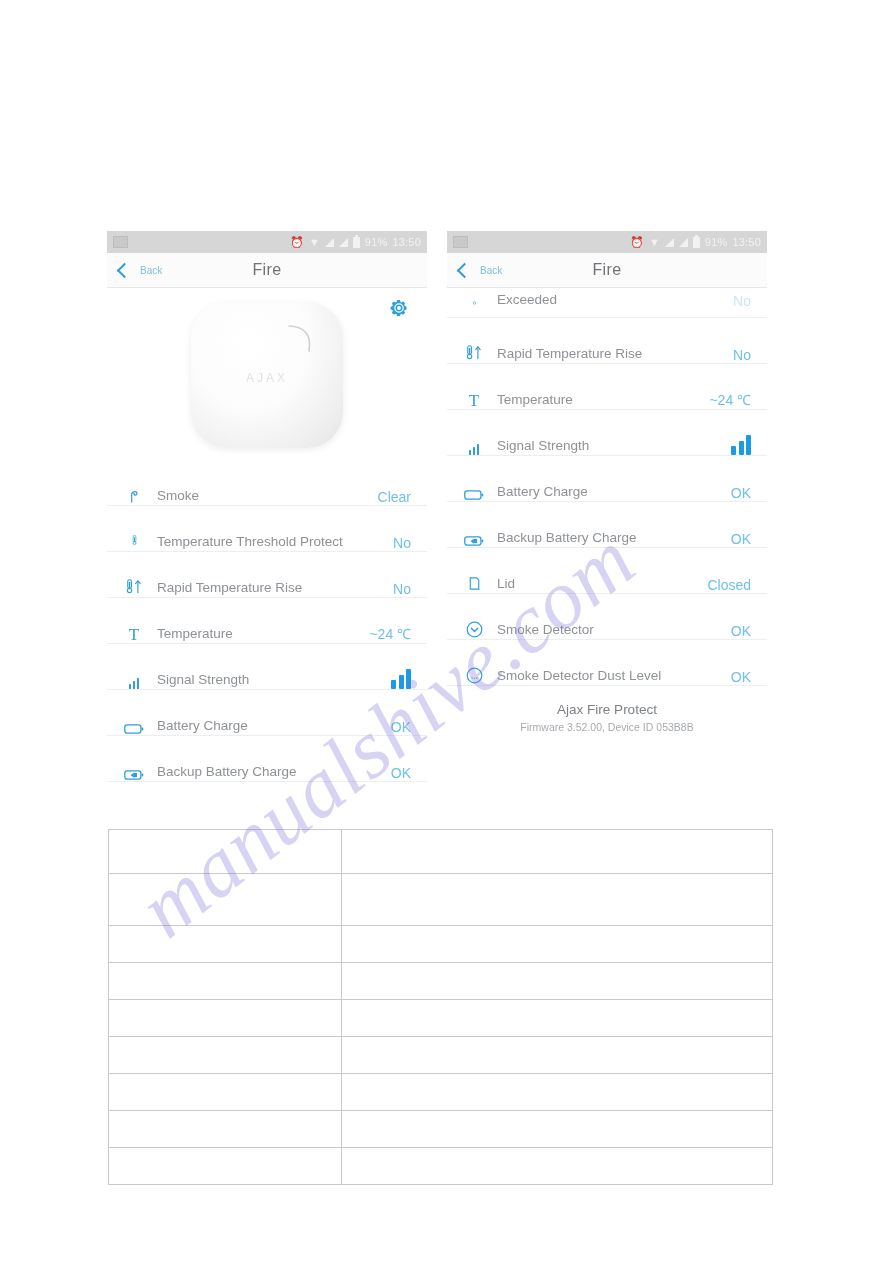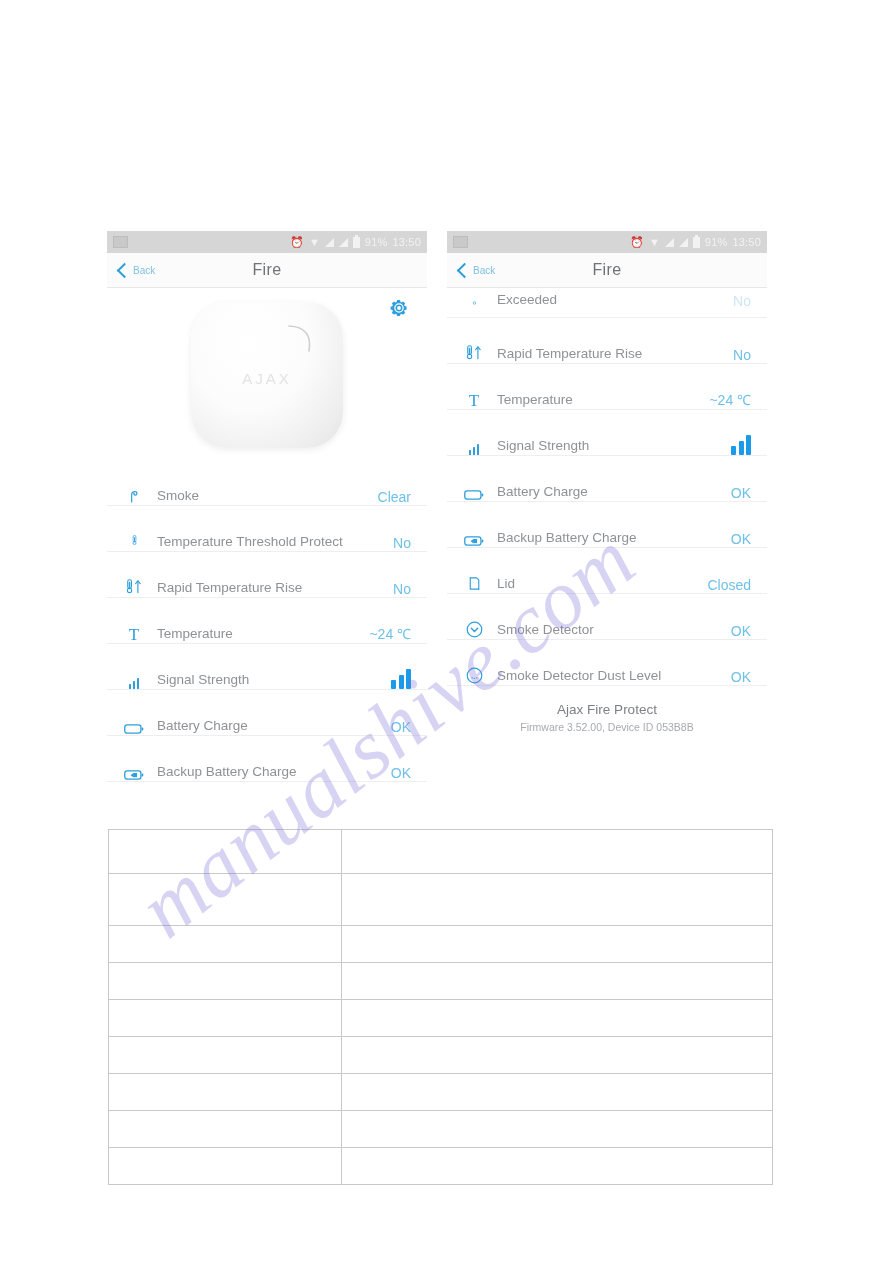--- a/index.html
+++ b/index.html
@@ -111,21 +111,21 @@
     height: 34px;
     background: #fbfbfb;
     border-bottom: 1px solid #e7e7e7;
     position: relative;
     display: flex;
     align-items: center;
   }
   .nav-back {
     display: flex;
     align-items: center;
-    gap: 3px;
+    gap: 10px;
     margin-left: 12px;
     cursor: pointer;
   }
   .chev {
     width: 9px; height: 9px;
     border-left: 2.4px solid #2f9fdb;
     border-bottom: 2.4px solid #2f9fdb;
     transform: rotate(45deg);
     display: inline-block;
   }
@@ -162,21 +162,21 @@
     width: 152px; height: 146px;
     border-radius: 36px;
     background: radial-gradient(ellipse at 38% 28%, #ffffff 0%, #fcfcfc 45%, #ededed 82%, #e2e2e2 100%);
     box-shadow: 0 2px 7px rgba(0,0,0,0.07);
   }
   .device .ajax-logo {
     position: absolute;
     left: 50%;
     top: 52%;
     transform: translate(-50%,-50%);
-    font-size: 15px;
+    font-size: 12px;
     letter-spacing: 3px;
     color: #e3e3e3;
     font-family: "Liberation Sans", sans-serif;
   }
   .device .arc {
     position: absolute;
     right: 26px; top: 22px;
     width: 30px; height: 30px;
   }
 

